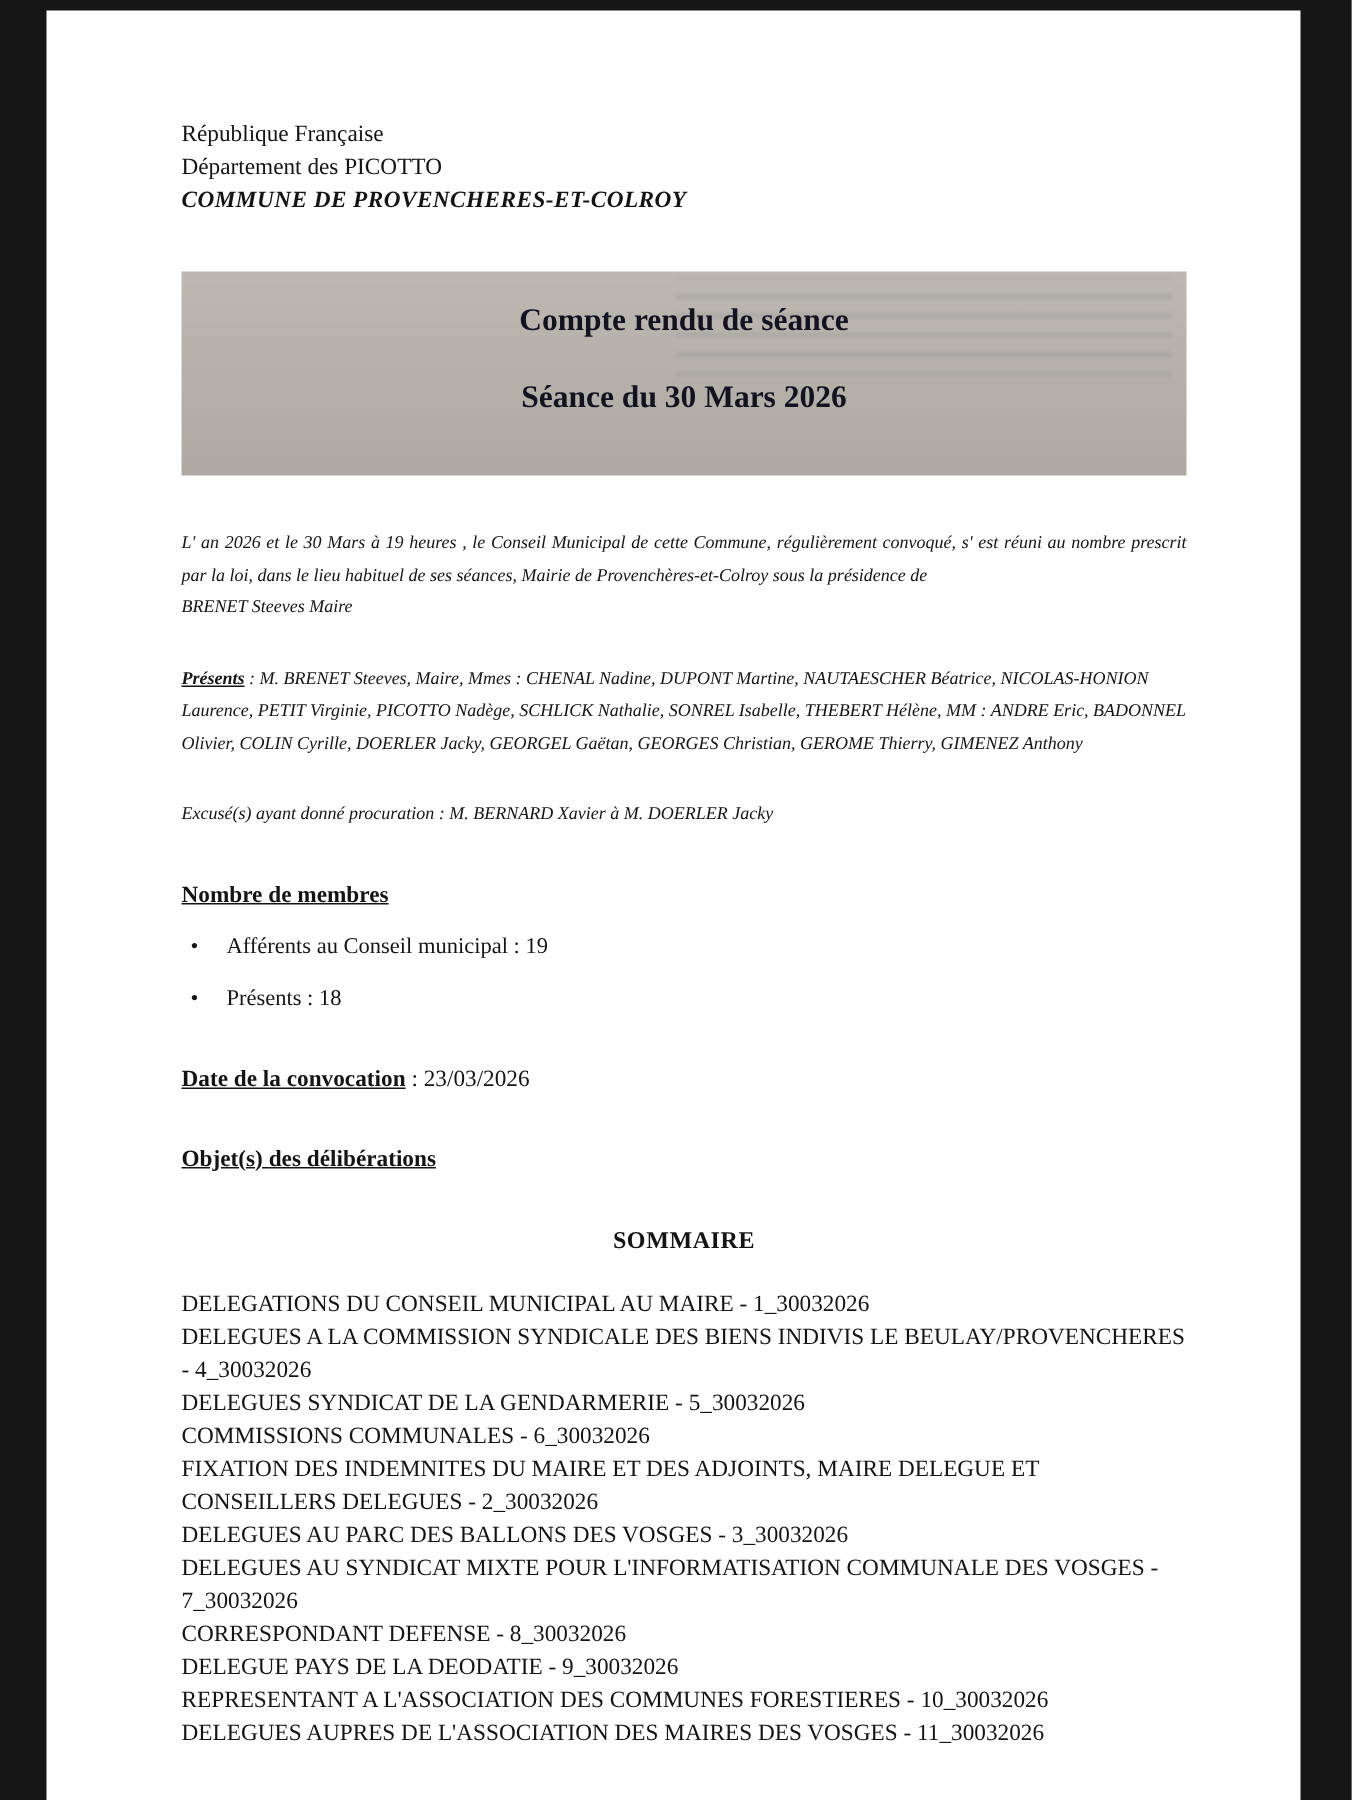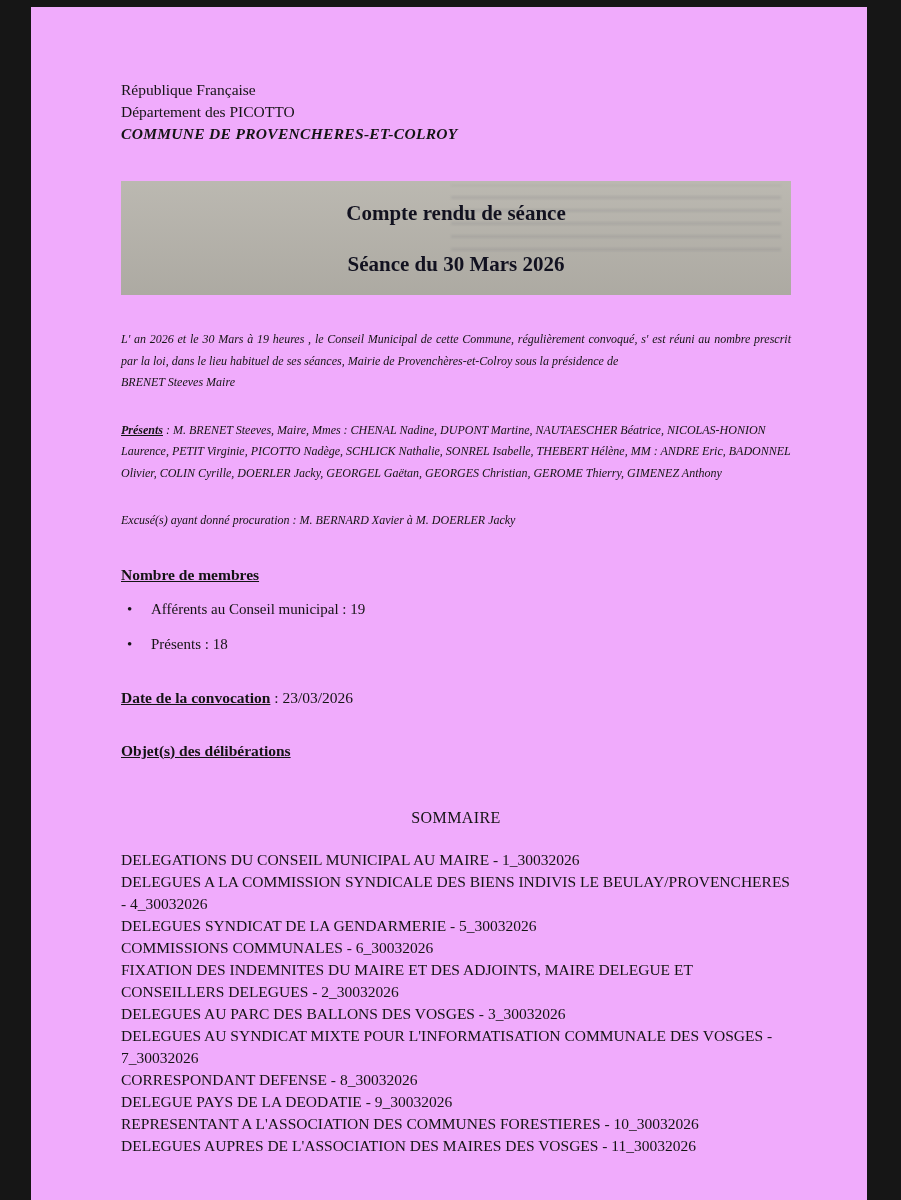--- a/index.html
+++ b/index.html
@@ -7,30 +7,30 @@
   body {
     background:#141414;
     font-family:"Liberation Serif", serif;
     color:#141414;
     position:relative;
     overflow:hidden;
   }
   .scan-bg { position:absolute; inset:0; background:#161616; }
   .page {
     position:absolute; left:31px; right:34px; top:7px; bottom:0;
-    background:#f0abfc;
+    background:#ffffff;
   }
   .content { padding:72px 76px 30px 90px; }
 
   .header { font-size:15.5px; line-height:22px; }
   .commune { font-weight:bold; font-style:italic; letter-spacing:0.3px; }
 
   .title-box {
     margin-top:36px;
-    height:114px;
+    height:136px;
     background:#b6b3ab;
     background-image:linear-gradient(180deg, rgba(255,255,255,0.07), rgba(0,0,0,0.05));
     text-align:center;
     padding-top:20px;
     position:relative;
     overflow:hidden;
   }
   .title-box::after {
     content:"";
     position:absolute; right:10px; top:4px; width:330px; height:66px;
@@ -47,21 +47,21 @@
   .presents { margin-top:26px; }
   .excuses { margin-top:26px; }
 
   .label { font-weight:bold; text-decoration:underline;margin-top:27px; }
   .section { margin-top:32px; font-size:15.5px; line-height:21px; }
 
   .members-list { list-style:none; margin-top:3px; }
   .members-list li { position:relative; padding-left:30px; line-height:22px; font-size:15px;margin-top:13px; }
   .members-list li::before { content:"\2022"; position:absolute; left:6px; top:0; }
 
-  .sommaire-title { margin-top:48px; text-align:center; font-weight:normal; font-size:16px; letter-spacing:0.4px; }
+  .sommaire-title { margin-top:36px; text-align:center; font-weight:bold; font-size:16px; letter-spacing:0.4px; }
   .sommaire-list { margin-top:22px; font-size:15.5px; line-height:22px; }
   .sommaire-list div { }
 </style>
 </head>
 <body>
 
 <div class="scan-bg"></div>
 
 <div class="page">
   <div class="content">

